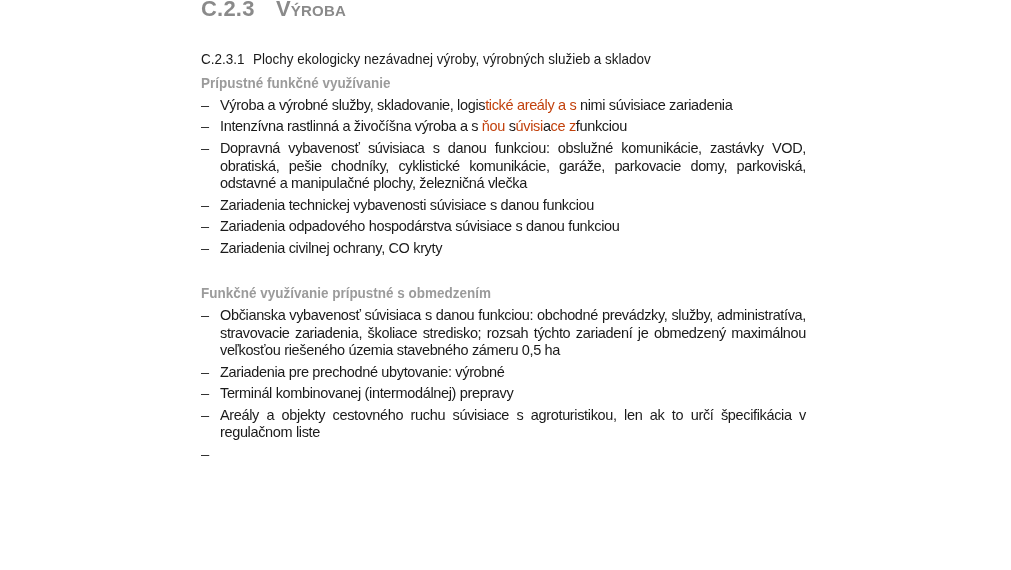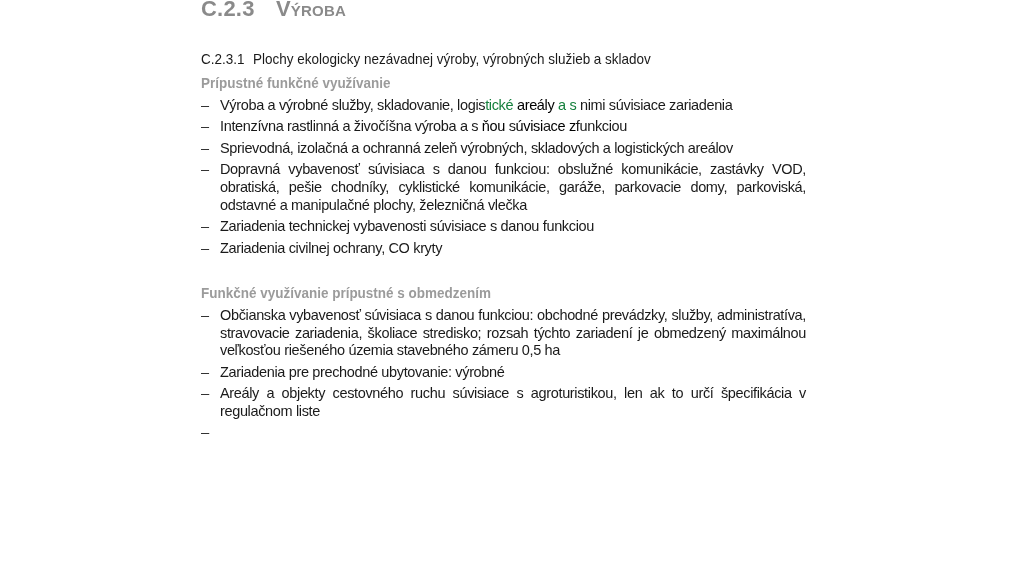--- a/index.html
+++ b/index.html
@@ -13,22 +13,22 @@
     .section { position: absolute; left: 0; top: 51px; font-size: 14.5px; color: #1a1a1a; white-space: nowrap;
                transform: scaleX(0.93); transform-origin: left; }
     .section .num { display: inline-block; width: 56px; }
     .subhead { position: absolute; left: 0; font-size: 14.5px; font-weight: bold; color: #9b9b9b;
                white-space: nowrap; transform: scaleX(0.93); transform-origin: left; }
     .list { position: absolute; left: 0; width: 605px; margin: 0; padding: 0; list-style: none; }
     .item { position: relative; padding-left: 19px; font-size: 14.5px; line-height: 17.6px;
             margin-bottom: 3.9px; text-align: justify; letter-spacing: -0.35px; }
     .item .dash { position: absolute; left: 0; top: 0; color: #333; }
     .item.nowrap { white-space: nowrap; }
-    .g1 { color: #15803d; }
-    .g2 { color: #000000; }
+    .g1 { color: #c2410c; }
+    .g2 { color: #c2410c; }
   </style>
 </head>
 <body>
 
 <div class="page">
   <div class="chapter">
     <span class="num">C.2.3</span><span class="title">Výroba</span>
   </div>
 
   <div class="section">
@@ -39,34 +39,34 @@
 
   <ul class="list" style="top:97px">
     <li class="item nowrap">
       <span class="dash">–</span>
       <span>Výroba a výrobné služby, skladovanie, logis</span><span class="g1">tické</span><span> </span><span class="g2">areály</span><span> </span><span class="g1">a s</span><span> nimi súvisiace zariadenia</span>
     </li>
     <li class="item nowrap">
       <span class="dash">–</span>
       <span>Intenzívna rastlinná a živočíšna výroba a s </span><span class="g2">ňou</span><span> s</span><span class="g2">úvisi</span><span>a</span><span class="g2">ce z</span><span>funkciou</span>
     </li>
-    <li class="item"><span class="dash">–</span><span>Sprievodná, izolačná a ochranná zeleň výrobných, skladových a logistických areálov</span></li>
+    <li class="item"><span class="dash">–</span></li>
     <li class="item"><span class="dash">–</span><span>Dopravná vybavenosť súvisiaca s danou funkciou: obslužné komunikácie, zastávky VOD, obratiská, pešie chodníky, cyklistické komunikácie, garáže, parkovacie domy, parkoviská, odstavné a manipulačné plochy, železničná vlečka</span></li>
     <li class="item"><span class="dash">–</span><span>Zariadenia technickej vybavenosti súvisiace s danou funkciou</span></li>
-    <li class="item"><span class="dash">–</span></li>
+    <li class="item"><span class="dash">–</span><span>Zariadenia odpadového hospodárstva súvisiace s danou funkciou</span></li>
     <li class="item"><span class="dash">–</span><span>Zariadenia civilnej ochrany, CO kryty</span></li>
   </ul>
 
   <div class="subhead" style="top:285px">Funkčné využívanie prípustné s obmedzením</div>
 
   <ul class="list" style="top:307px">
     <li class="item"><span class="dash">–</span><span>Občianska vybavenosť súvisiaca s danou funkciou: obchodné prevádzky, služby, administratíva, stravovacie zariadenia, školiace stredisko; rozsah týchto zariadení je obmedzený maximálnou veľkosťou riešeného územia stavebného zámeru 0,5 ha</span></li>
     <li class="item"><span class="dash">–</span><span>Zariadenia pre prechodné ubytovanie: výrobné</span></li>
     <li class="item"><span class="dash">–</span></li>
-    <li class="item"><span class="dash">–</span></li>
+    <li class="item"><span class="dash">–</span><span>Terminál kombinovanej (intermodálnej) prepravy</span></li>
     <li class="item"><span class="dash">–</span></li>
     <li class="item"><span class="dash">–</span><span>Areály a objekty cestovného ruchu súvisiace s agroturistikou, len ak to určí špecifikácia v regulačnom liste</span></li>
     <li class="item"><span class="dash">–</span></li>
     <li class="item"><span class="dash">–</span></li>
     <li class="item"><span class="dash">–</span></li>
     <li class="item"><span class="dash">–</span></li>
   </ul>
 </div>
 
 </body></html>

